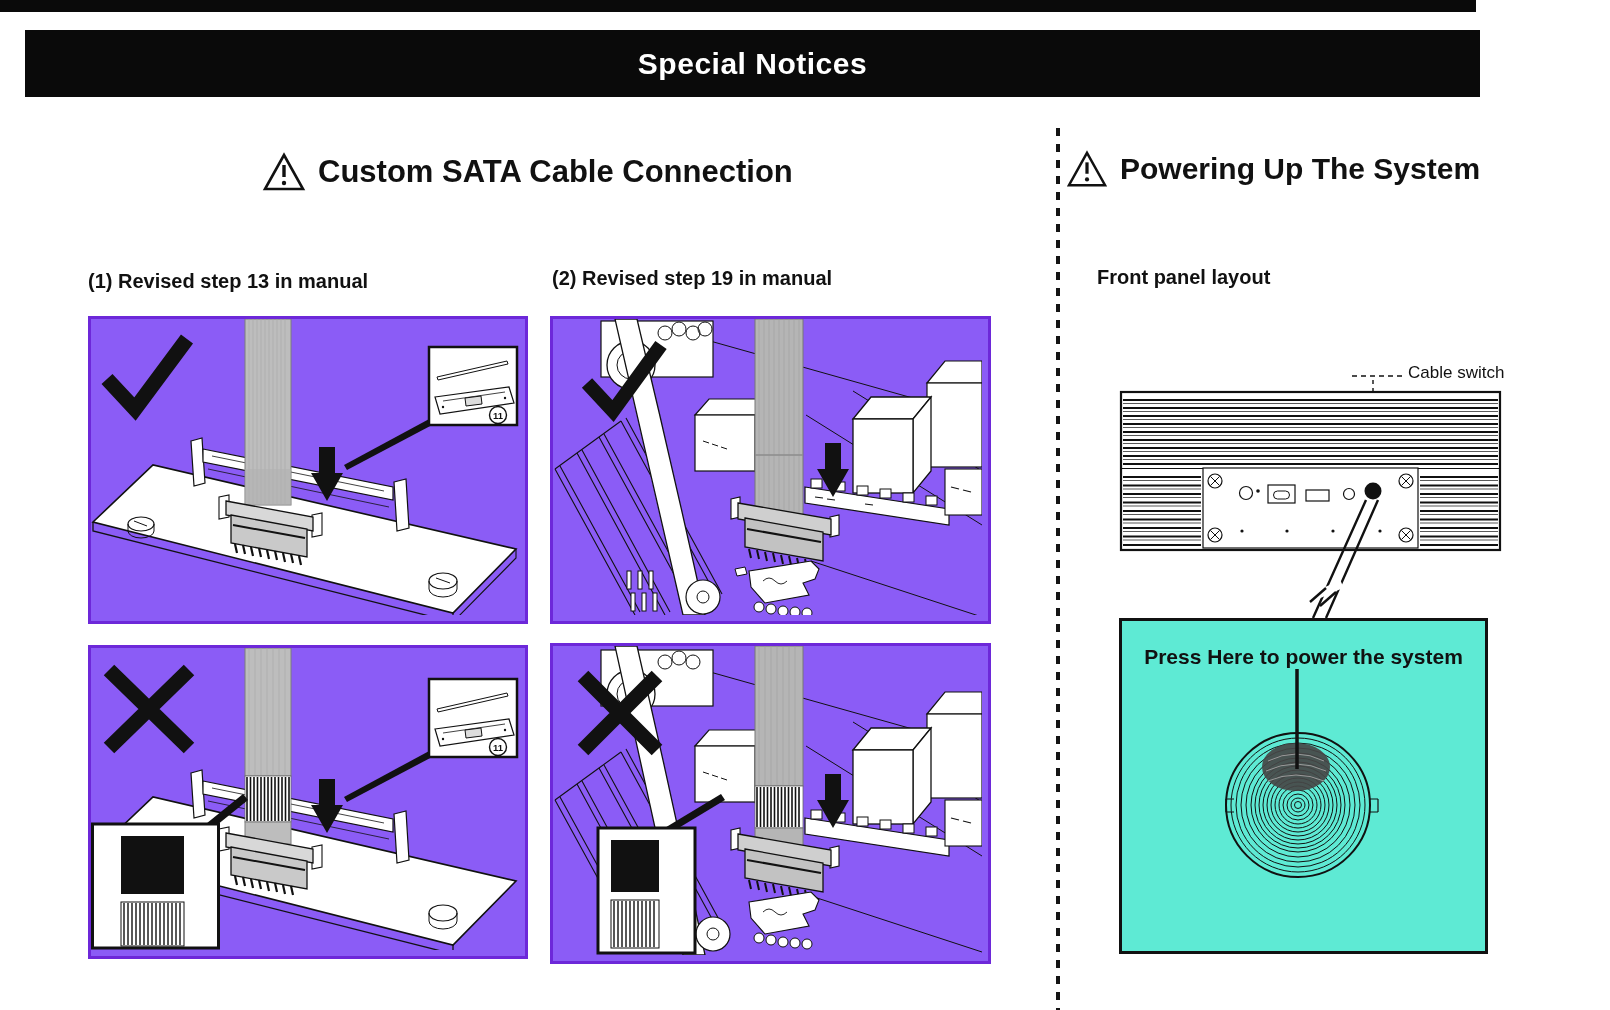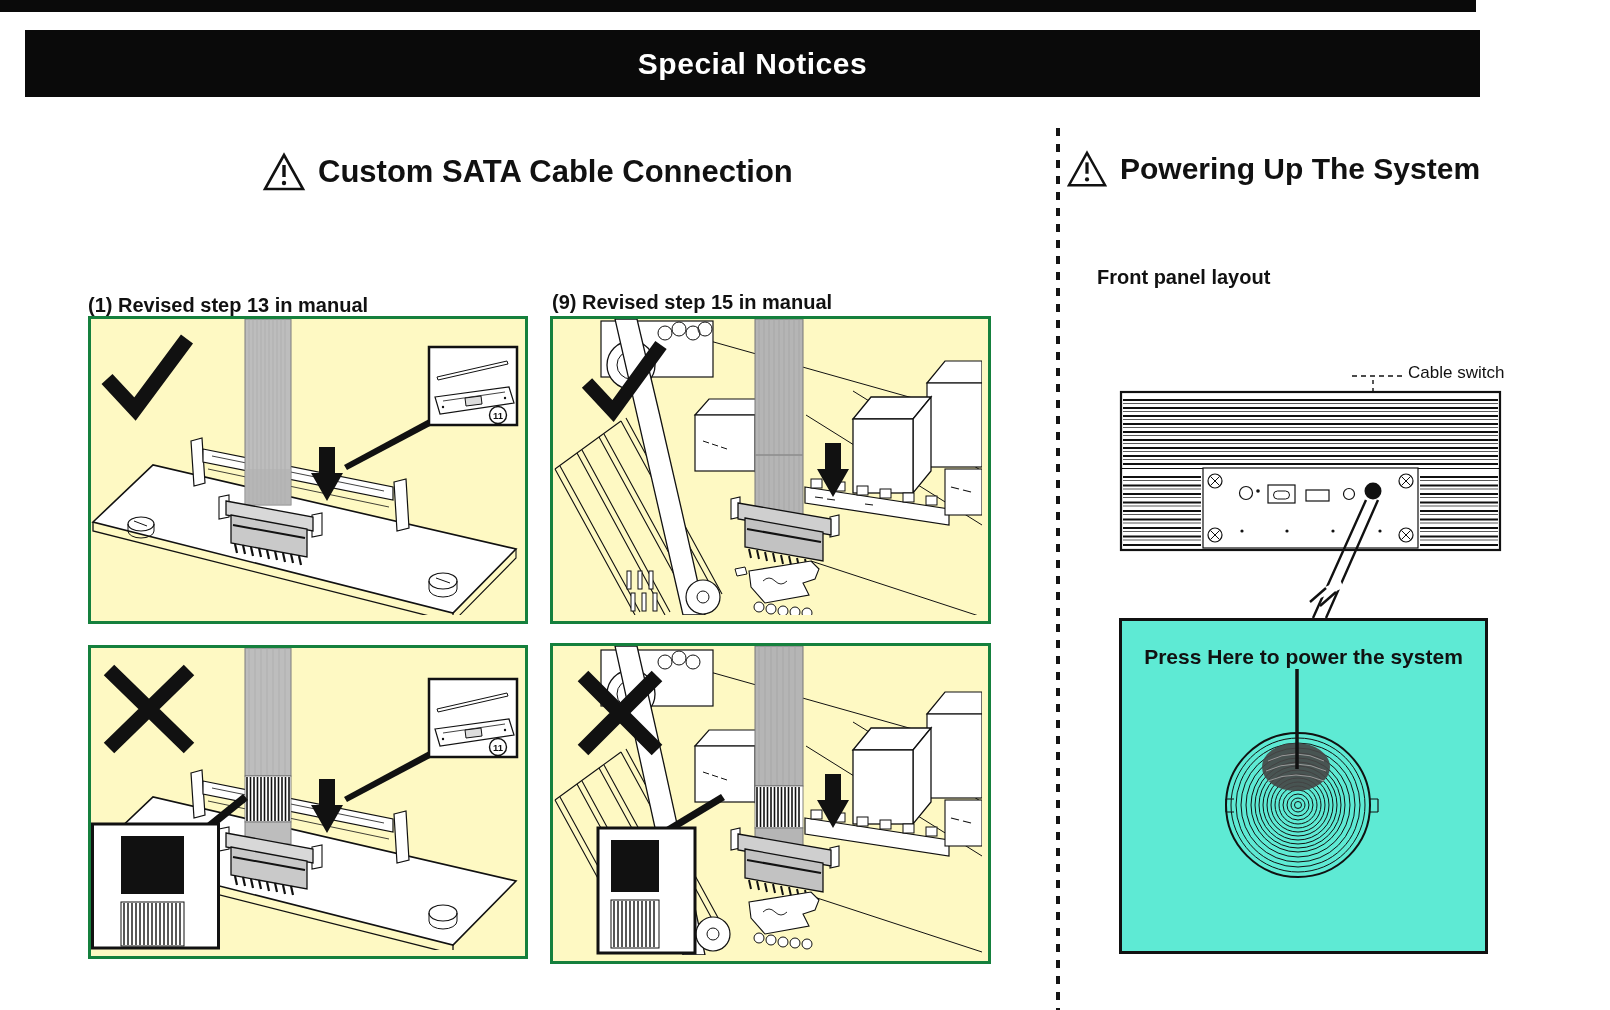--- a/index.html
+++ b/index.html
@@ -8,22 +8,22 @@
   .abs{position:absolute;}
   .top-strip{left:0;top:0;width:1476px;height:12px;background:#0a0a0a;}
   .header-bar{left:25px;top:30px;width:1455px;height:67px;background:#0a0a0a;
               display:flex;align-items:center;justify-content:center;}
   .header-bar span{color:#fff;font-size:30px;font-weight:bold;letter-spacing:.5px;text-align:center;}
   .divider{left:1056px;top:128px;width:4px;height:882px;
            background:repeating-linear-gradient(to bottom,#141414 0 8px,transparent 8px 16px);}
   .section-title{display:flex;align-items:center;gap:12px;font-weight:bold;white-space:nowrap;}
   .section-title.left-t{left:262px;top:152px;font-size:31px;}
   .section-title.right-t{left:1066px;top:150px;font-size:30px;}
-  .step-label{font-size:20px;font-weight:bold;white-space:nowrap;margin-top:24px;}
-  .panel{border:3px solid #15803d;background:#fef9c3;}
+  .step-label{font-size:20px;font-weight:bold;white-space:nowrap;}
+  .panel{border:3px solid #6d28d9;background:#8b5cf6;}
   .panel svg{display:block;}
   .sub-heading{left:1097px;top:266px;font-size:20px;font-weight:bold;}
   .ps-label{left:1408px;top:363px;font-size:17px;}
   .detail-box{left:1119px;top:618px;width:363px;height:330px;border:3px solid #111;background:#5eead4;}
   .press-label{margin-top:24px;text-align:center;font-size:21px;font-weight:bold;}
   line,path,ellipse,circle,rect,polyline{vector-effect:none;}
 </style>
 </head>
 <body>
 
@@ -49,21 +49,21 @@
   <div class="abs section-title left-t">
     <svg width="44" height="40" viewBox="0 0 44 40">
       <path d="M22 3 L41 37 L3 37 Z" fill="none" stroke="#111" stroke-width="2.6"></path>
       <path d="M22 13 V25" stroke="#111" stroke-width="3.4"></path>
       <circle cx="22" cy="31" r="2.2" fill="#111"></circle>
     </svg>
     <span>Custom SATA Cable Connection</span>
   </div>
 
   <div class="abs step-label" style="left:88px;top:270px;">(1) Revised step 13 in manual</div>
-  <div class="abs step-label" style="left:552px;top:267px;">(9) Revised step 15 in manual</div>
+  <div class="abs step-label" style="left:552px;top:267px;">(2) Revised step 19 in manual</div>
   <div class="abs sub-heading">Front panel layout</div>
 
   <div class="abs panel" style="left:88px;top:316px;width:434px;height:302px;">
     <svg width="428" height="296" viewBox="0 0 428 296">
 
       <path d="M2 203 L62 146 L425 230 L362 294 Z" fill="#fff" stroke="#111" stroke-width="1.6"></path>
       <path d="M2 203 L2 212 L362 303 L362 294" fill="none" stroke="#111" stroke-width="1.3"></path>
       <path d="M425 230 L425 239 L362 303" fill="none" stroke="#111" stroke-width="1.1"></path>
       <ellipse cx="50" cy="205" rx="13" ry="7" fill="#fff" stroke="#111" stroke-width="1.2"></ellipse>
       <path d="M37 205 v7 M63 205 v7 M37 212 a13 7 0 0 0 26 0 M43 202 l13 5" fill="none" stroke="#111" stroke-width="1"></path>

